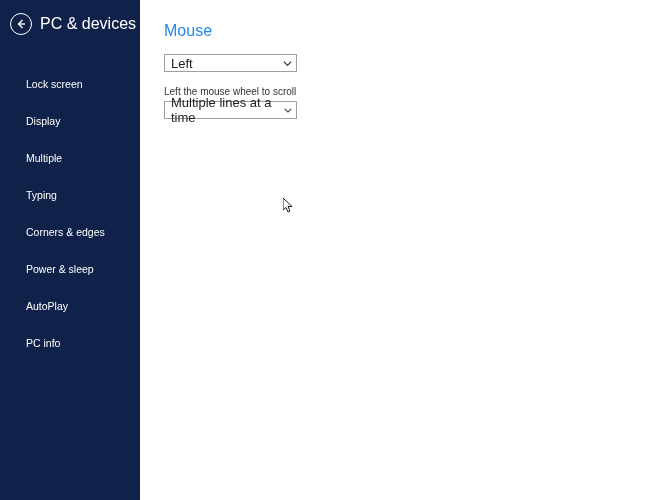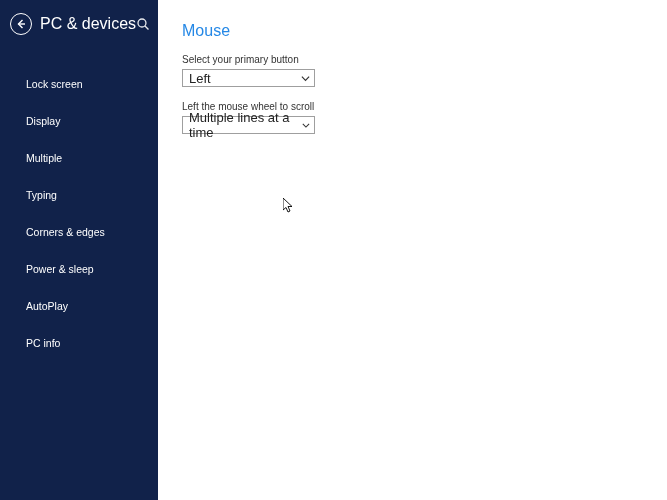--- a/index.html
+++ b/index.html
@@ -11,21 +11,21 @@
     }
     body {
       width: 667px;
       height: 500px;
       overflow: hidden;
       display: flex;
       background: #ffffff;
       position: relative;
     }
     .sidebar {
-      width: 158px;
+      width: 140px;
       height: 100%;
       background: #11224a;
       color: #ffffff;
       display: flex;
       flex-direction: column;
     }
     .sidebar-header {
       display: flex;
       align-items: center;
       padding: 6px 8px 6px 10px;
@@ -161,21 +161,20 @@
       <div class="sidebar-item">Power &amp; sleep</div>
       <div class="sidebar-item">AutoPlay</div>
       <div class="sidebar-item">PC info</div>
     </div>
 </div>
 
 <div class="main">
   <div class="page-title">Mouse</div>
 
   <div class="setting">
-    <div class="setting-label">Select your primary button</div>
     <div class="dropdown">
       <span>Left</span>
       <svg viewBox="0 0 10 7">
         <path d="M1 1.5 L5 5.5 L9 1.5" stroke="#333" stroke-width="1.3" fill="none"></path>
       </svg>
     </div>
   </div>
 
   <div class="setting">
     <div class="setting-label">Left the mouse wheel to scroll</div>

